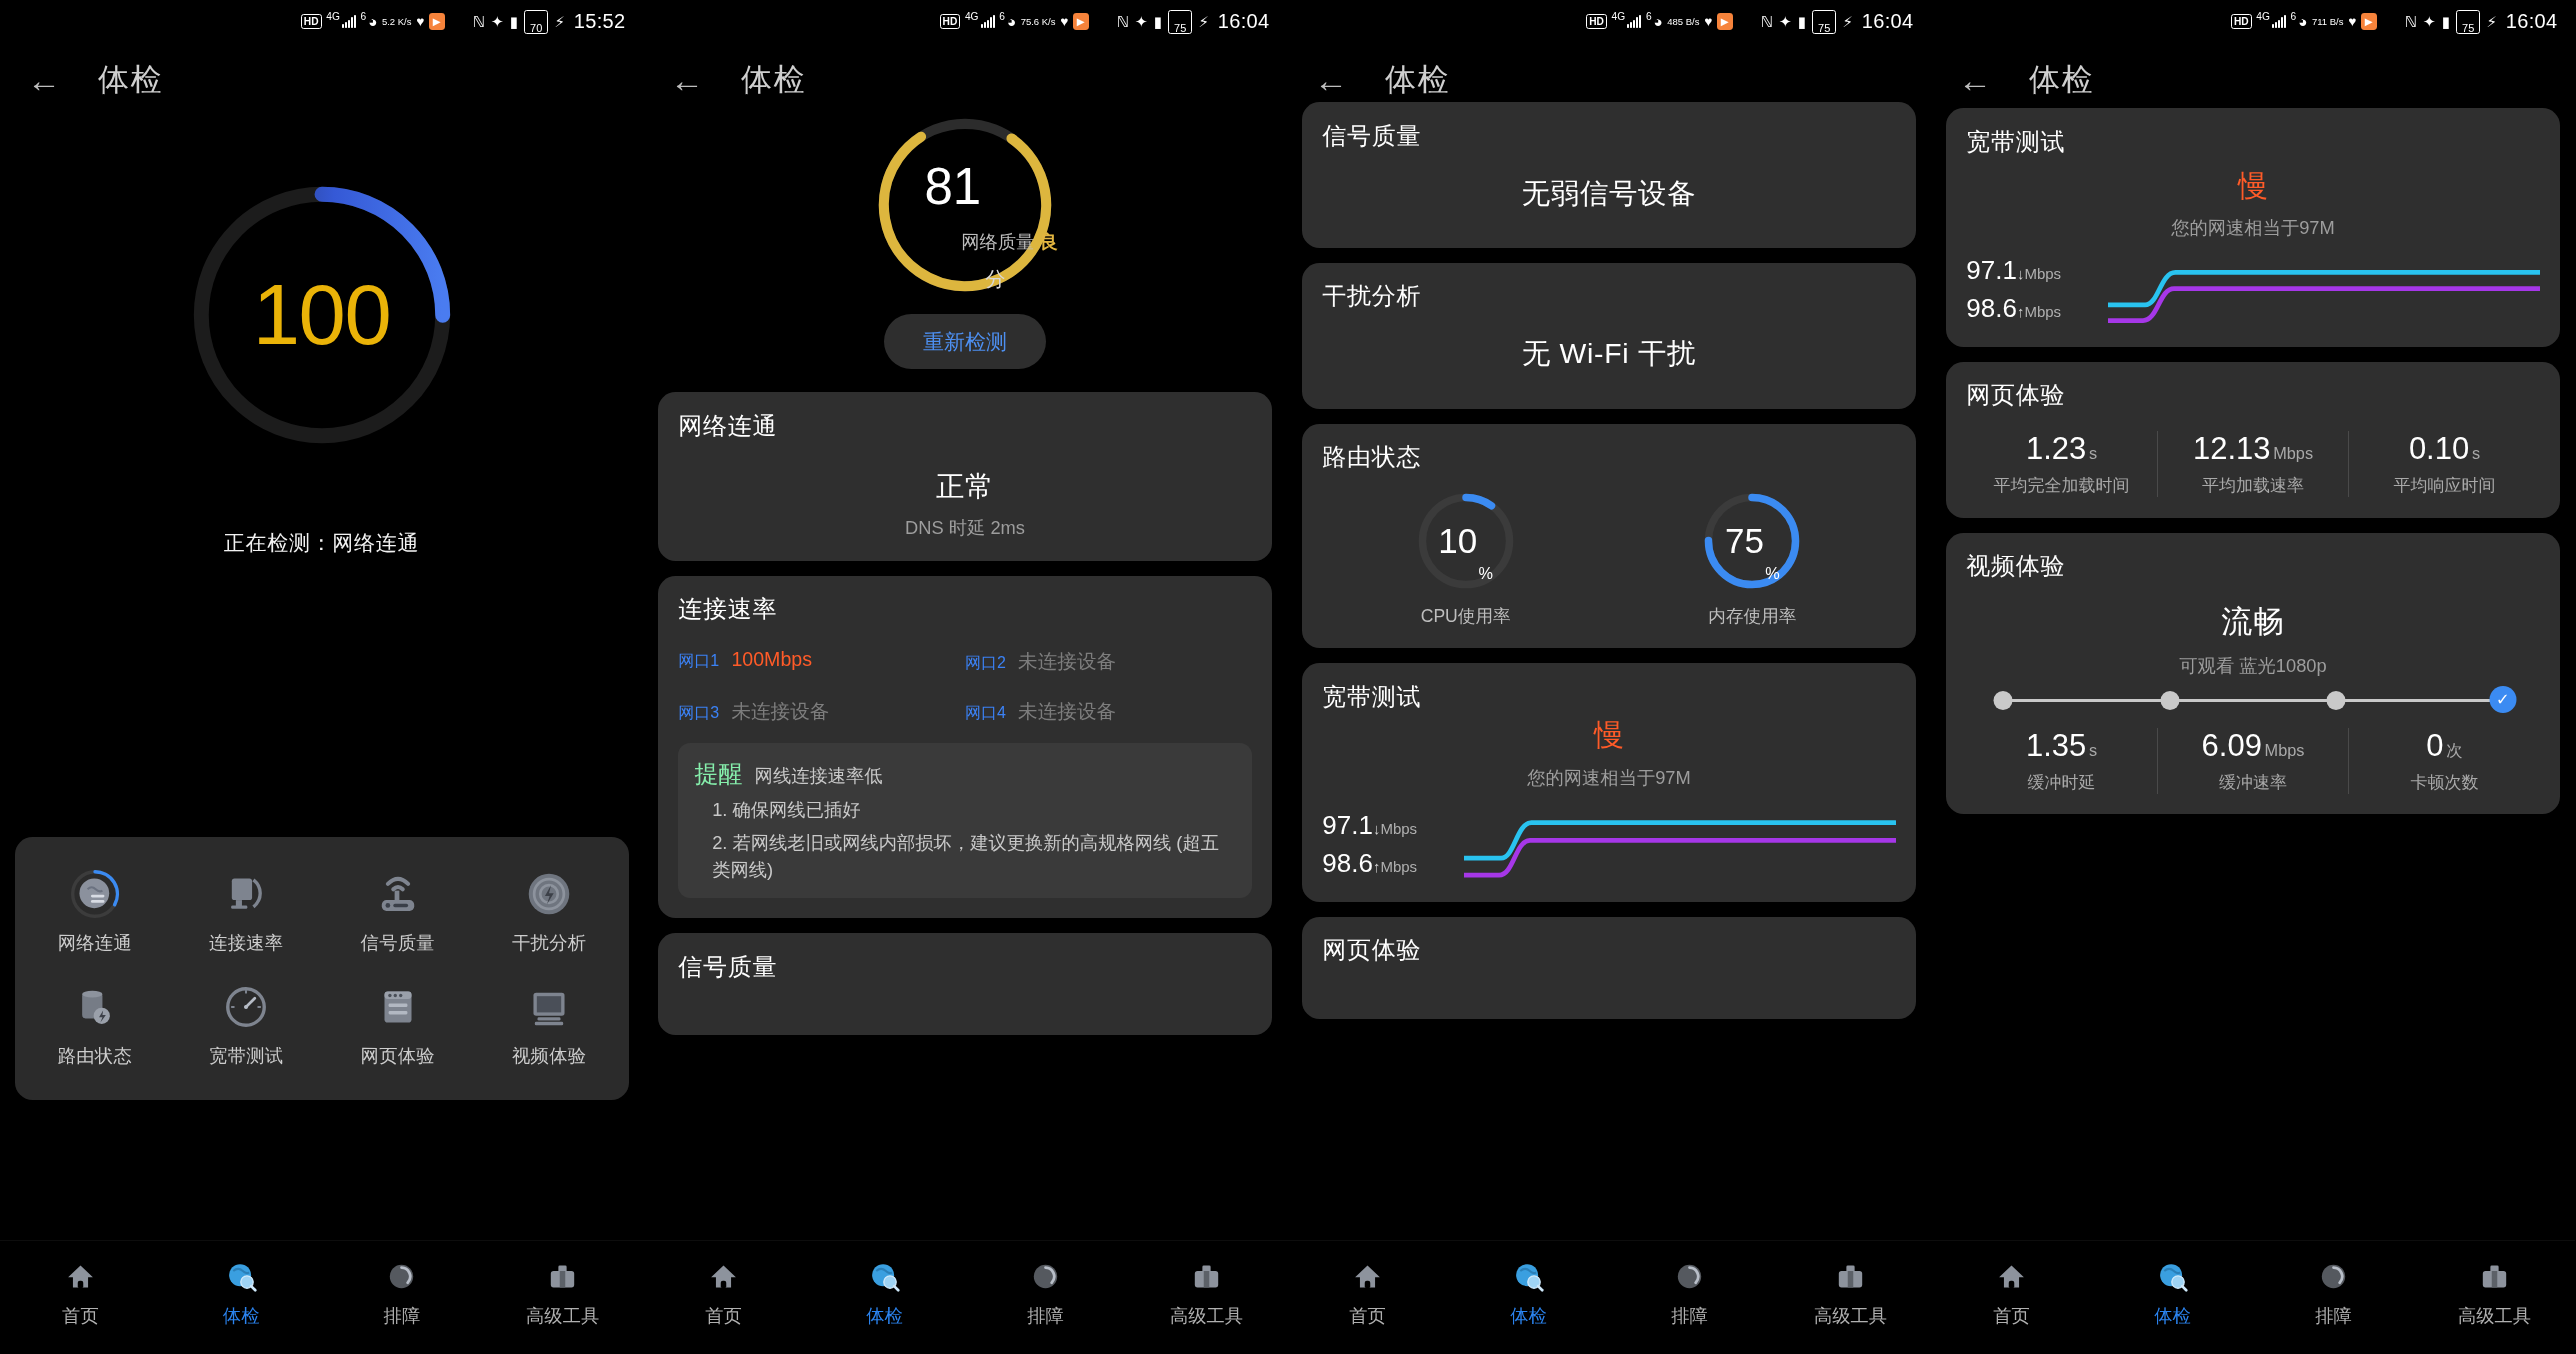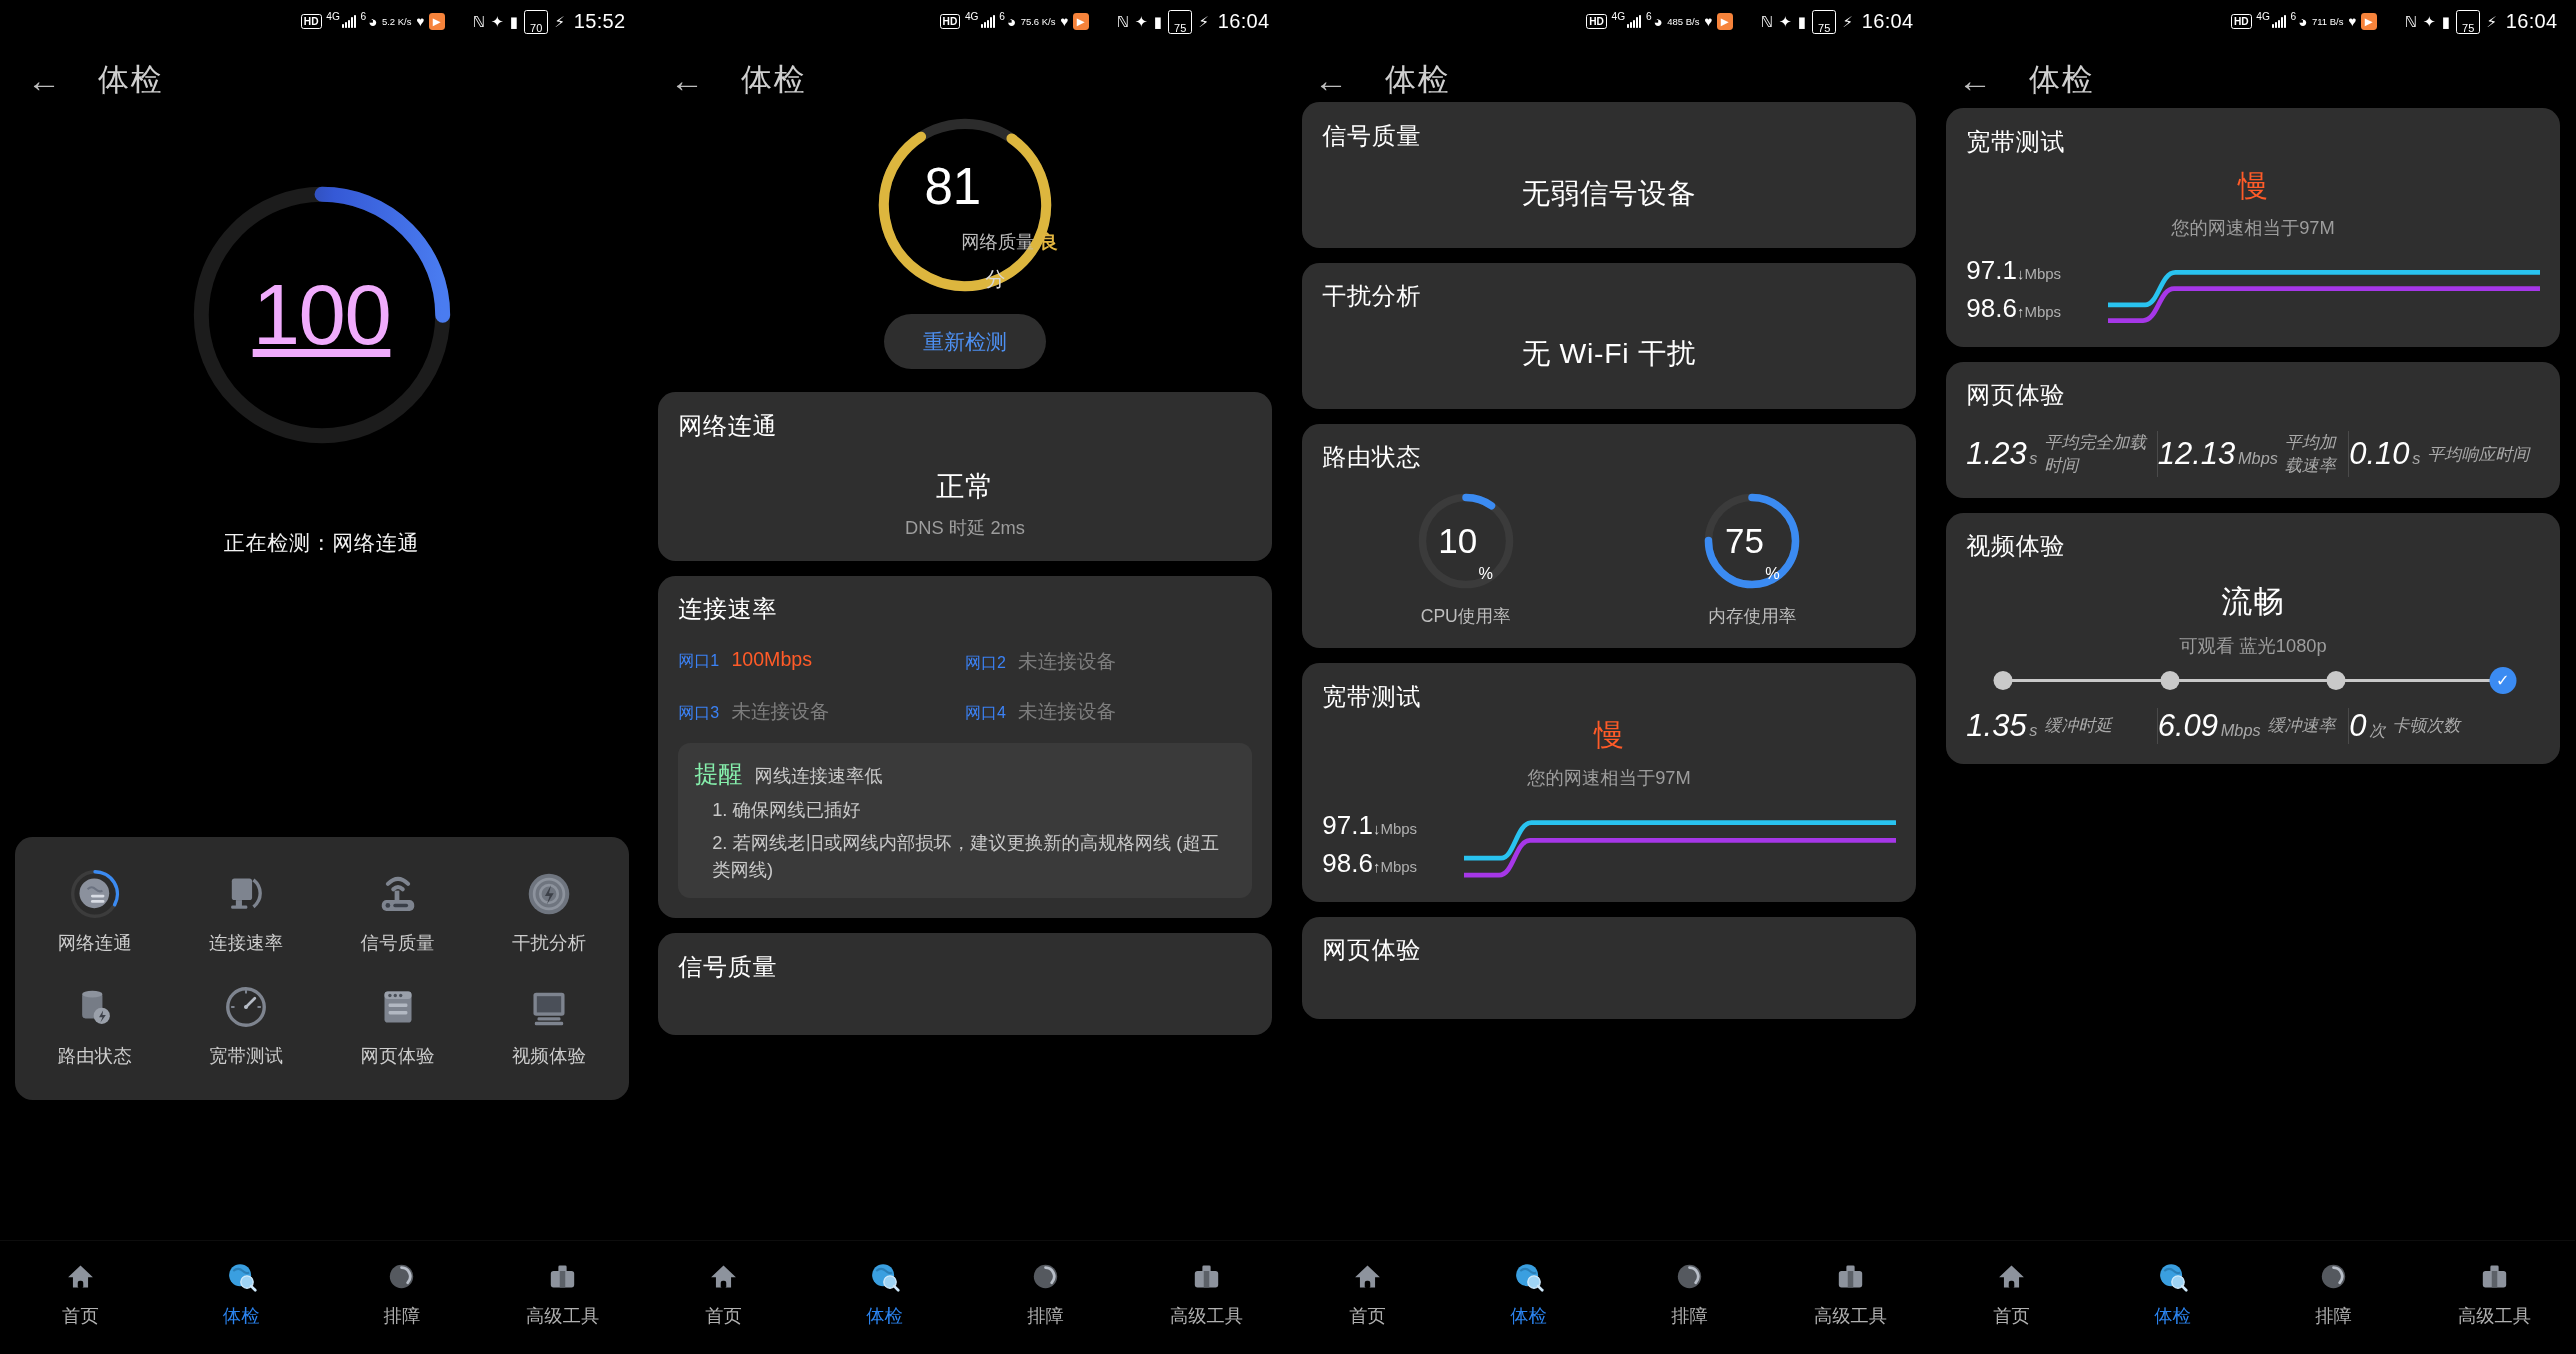--- a/index.html
+++ b/index.html
@@ -56,21 +56,21 @@
   .titlebar { display:flex; align-items:center; padding: 9.5px 0 0 27px; gap:37px; height:65px;}
   .back-arrow { color:#bdbdbd; font-size:34px; line-height:1; }
   .page-title { color:#cfcfcf; font-size:31px; font-weight:500; letter-spacing:1.4px;}
 
   
   .p1-center { position:absolute; top:176px; left:0; width:643px; display:flex; flex-direction:column; align-items:center; }
   .ring-wrap { position:relative; width:278px; height:278px; }
   .ring-svg { display:block; }
   .ring-num {
     position:absolute; inset:0; display:flex; align-items:center; justify-content:center;
-    color:#f0abfc; font-size:85px; font-weight:300; letter-spacing:-1.4px;text-decoration:underline;
+    color:#eab308; font-size:85px; font-weight:300; letter-spacing:-1.4px;
   }
   .p1-status { margin-top:75px; color:#f2f2f2; font-size:21px; letter-spacing:0.7px;}
   .p1-grid-card {
     position:absolute; left:15px; top:837px; width:614px; height:263px;
     background:#2b2b2b; border-radius:17.6px;
     display:grid; grid-template-columns: repeat(4, 1fr); grid-template-rows: repeat(2, 1fr);
     padding: 19px 4.1px;
   }
   .gi { display:flex; flex-direction:column; align-items:center; justify-content:center; gap:11px; }
   .gi-ico { width:50px; height:50px; display:flex;align-items:center;justify-content:center; }
@@ -136,21 +136,21 @@
   .bb-chart { display:flex; align-items:flex-end; margin-top:15px; }
   .bb-labels { width:142px; display:flex; flex-direction:column; justify-content:flex-end; gap:6.8px; padding-bottom:2.7px;}
   .bb-lab { white-space:nowrap; }
   .bb-lab b { color:#fff; font-size:26px; font-weight:400;}
   .bb-lab i { color:#cfcfcf; font-style:normal; font-size:15px;}
   .bb-lab u { color:#b0b0b0; text-decoration:none; font-size:15px;}
   .bb-plot { flex:1; }
 
   
   .metrics { display:flex; margin-top:20.3px; }
-  .metric { flex:1; display:flex; flex-direction:row; align-items:center; gap:6.8px; position:relative;font-style:italic;}
+  .metric { flex:1; display:flex; flex-direction:column; align-items:center; gap:6.8px; position:relative;}
   .metric + .metric { border-left:1.4px solid #4a4a4a; }
   .metric-v { white-space:nowrap; }
   .metric-v b { color:#fff; font-size:31px; font-weight:400;}
   .metric-v span { color:#a9a9a9; font-size:16.3px; margin-left:2.7px;}
   .metric-l { color:#a9a9a9; font-size:17px;}
 
   
   .vq { margin-top:17.6px; }
   .vq-track { position:relative; height:9.5px; margin: 0 37px; }
   .vq-line { position:absolute; top:3.4px; left:0; right:0; height:3.4px; background:#c9c9c9; border-radius:2px;}

